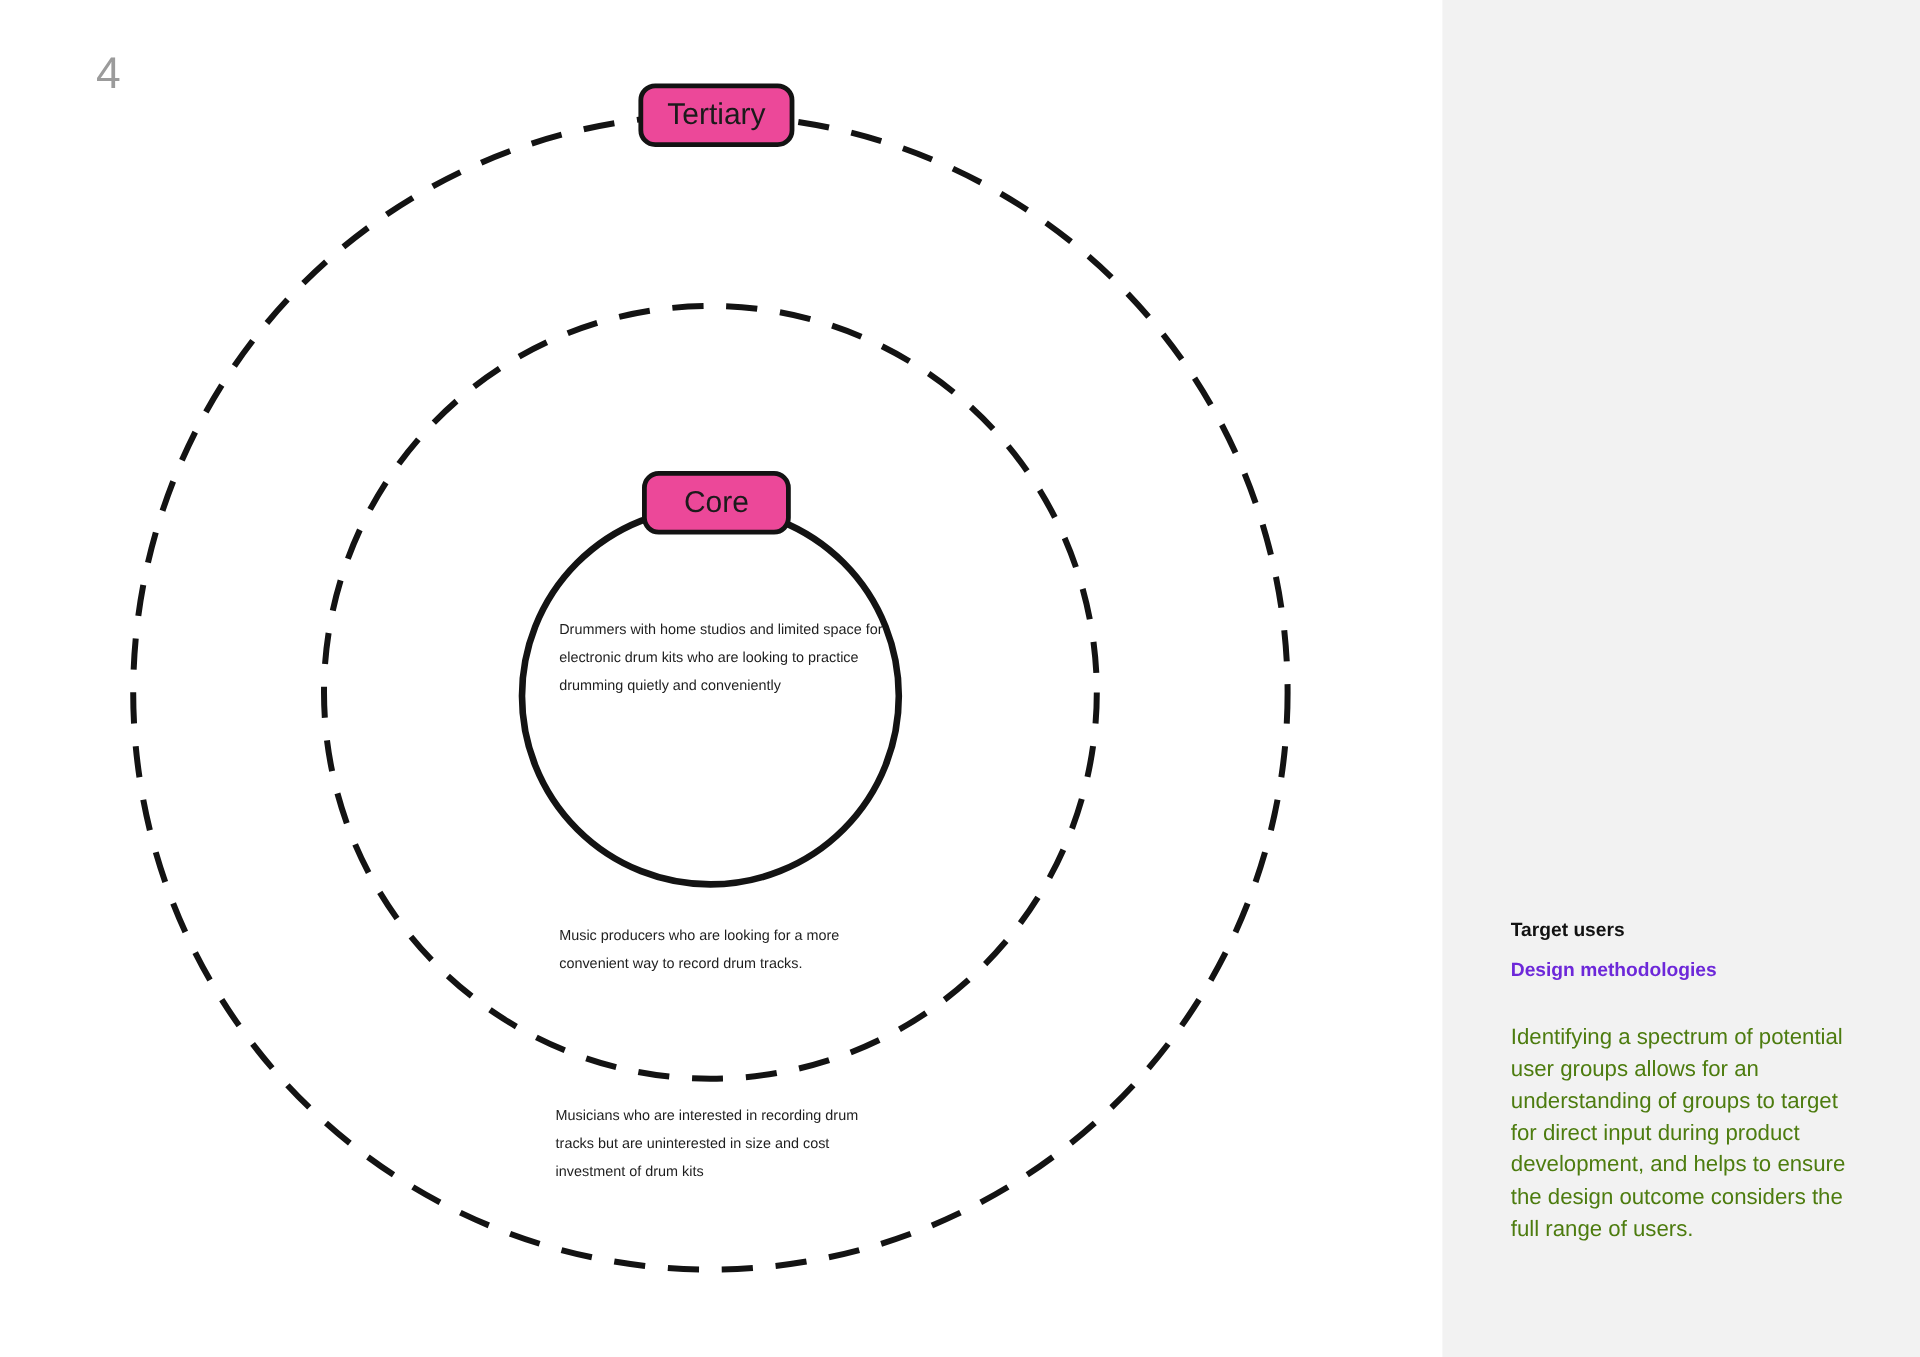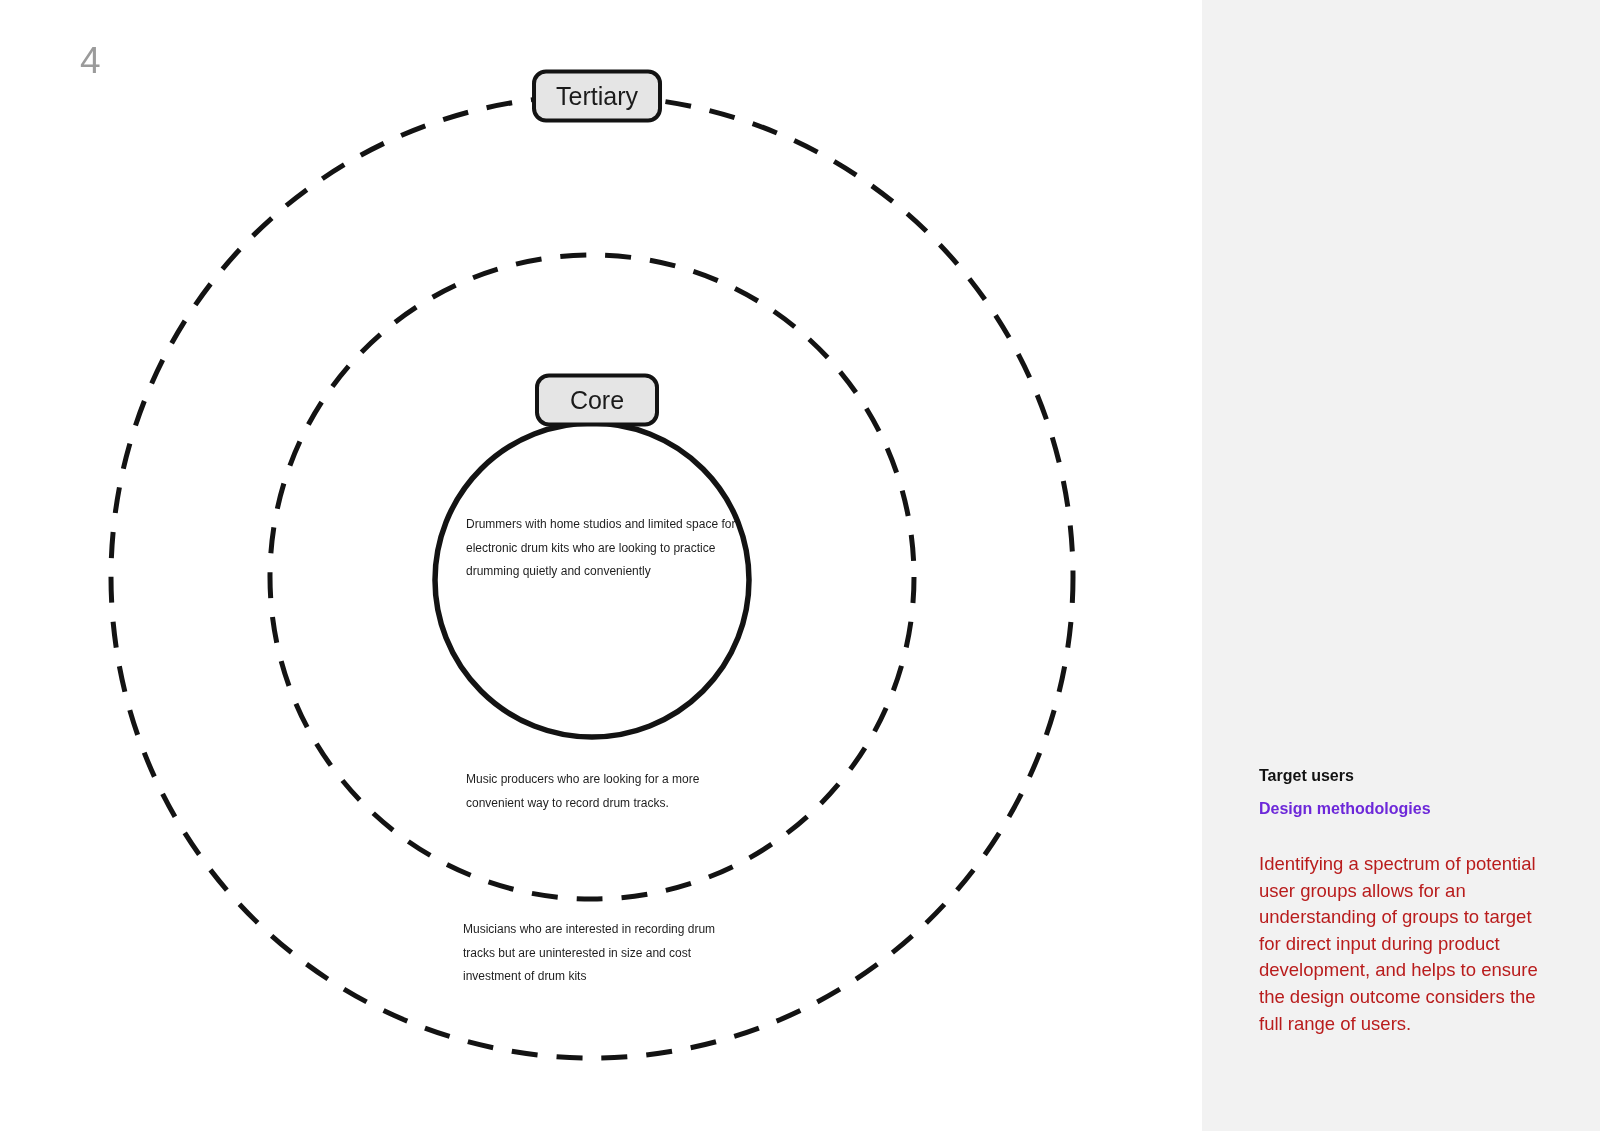--- a/index.html
+++ b/index.html
@@ -38,34 +38,34 @@
   .ring.solid {
     stroke-width: 5.5;
   }
   .ring.dashed {
     stroke-width: 5;
     stroke-dasharray: 26 19;
   }
   .ring-label {
     position: absolute;
     transform: translate(-50%, -50%);
-    background: #e5e5e5;
+    background: #ec4899;
     border: 4.5px solid #131313;
     border-radius: 14px;
     padding: 8px 20px;
     min-width: 76px;
     text-align: center;
     font-size: 25px;
     color: #1b1b1b;
     white-space: nowrap;
     box-sizing: content-box;
   }
   .ring-label.tertiary { left: 597px; top: 96px; }
   .ring-label.secondary { left: 594px; top: 252px; }
-  .ring-label.core { left: 597px; top: 400px; }
+  .ring-label.core { left: 597px; top: 419px; }
   .ring-desc {
     position: absolute;
     font-size: 12px;
     line-height: 23.5px;
     color: #1e1e1e;
   }
   .ring-desc.core-desc { left: 466px; top: 513px; width: 272px; }
   .ring-desc.secondary-desc { left: 466px; top: 768px; width: 254px; }
   .ring-desc.tertiary-desc { left: 463px; top: 918px; width: 278px; }
   .sidebar {
@@ -96,21 +96,21 @@
     font-weight: bold;
   }
   .sidebar-body {
     position: absolute;
     left: 57px;
     top: 851px;
     margin: 0;
     width: 288px;
     font-size: 18.5px;
     line-height: 26.6px;
-    color: #b91c1c;
+    color: #4d7c0f;
   }
 </style>
 </head>
 <body>
 
 <div class="canvas">
 
   <div class="page-number">4</div>
 
   <svg class="rings-svg" viewBox="0 0 1600 1131" xmlns="http://www.w3.org/2000/svg">

